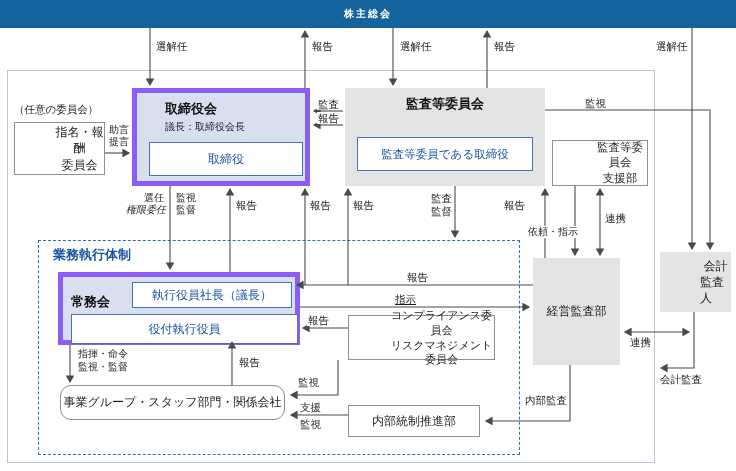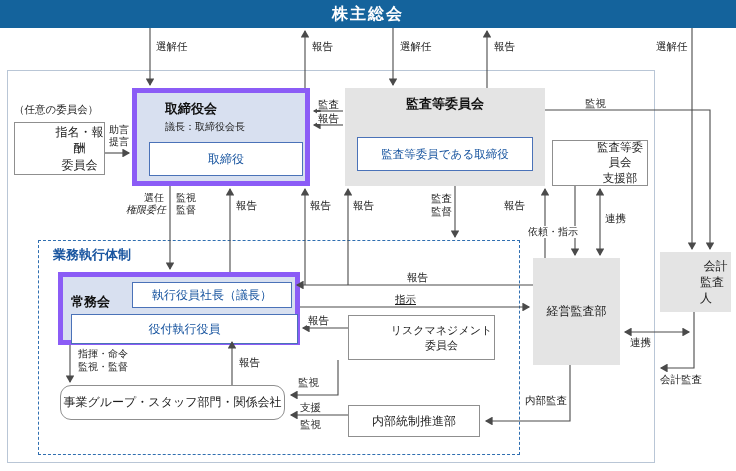--- a/index.html
+++ b/index.html
@@ -10,21 +10,21 @@
     --text-blue:#1a56a0;
     --line-color:#4a4a4a;
     --border-gray:#8f8f8f;
     --outer-border:#b9c6d6;
   }
   html,body{margin:0;padding:0;background:#fff;}
   body{font-family:"Liberation Sans","DejaVu Sans",sans-serif;color:#1c1c1c;}
   .canvas{position:relative;width:736px;height:471px;background:#fff;overflow:hidden;}
   .abs{position:absolute;}
   .topbar{left:0;top:0;width:736px;height:28px;background:var(--accent-blue);color:#fff;
-          display:flex;align-items:center;justify-content:center;font-size:16px;font-weight:bold;letter-spacing:2px;}
+          display:flex;align-items:center;justify-content:center;font-size:10px;font-weight:bold;letter-spacing:2px;}
   .outer{left:7px;top:70px;width:646px;height:391px;border:1px solid var(--outer-border);}
   .bluebox{background:var(--box-blue);border:5px solid #8b5cf6;box-sizing:border-box;}
   .graybox{background:var(--box-gray);box-sizing:border-box;}
   .wb-blue{background:#fff;border:1px solid var(--border-blue);color:var(--text-blue);
            display:flex;align-items:center;justify-content:center;font-size:12px;box-sizing:border-box;white-space:nowrap;}
   .wb-gray{background:#fff;border:1px solid var(--border-gray);
            display:flex;align-items:center;justify-content:center;font-size:12px;box-sizing:border-box;text-align:center;}
   .col{flex-direction:column;line-height:1.35;padding-left:40px;}
   .ttl{font-size:13px;font-weight:bold;color:#111;white-space:nowrap;}
   .sub{font-size:10px;color:#222;white-space:nowrap;}
@@ -84,20 +84,21 @@
 
   <div class="abs bluebox" style="left:58px;top:272px;width:242px;height:73px;">
     <div class="abs ttl" style="left:8px;top:16px;">常務会</div>
     <div class="abs wb-blue" style="left:69px;top:5px;width:160px;height:26px;">執行役員社長（議長）</div>
     <div class="abs wb-blue" style="left:8px;top:37px;width:227px;height:30px;">役付執行役員</div>
   </div>
 
   <div class="abs wb-gray" style="left:60px;top:385px;width:225px;height:35px;font-size:12px;border-radius:11px;">事業グループ・スタッフ部門・関係会社</div>
 
   <div class="abs wb-gray col" style="left:348px;top:315px;width:147px;height:45px;font-size:11px;">
+    <span>コンプライアンス委員会</span>
     <span>リスクマネジメント委員会</span>
   </div>
 
   <div class="abs wb-gray" style="left:348px;top:405px;width:132px;height:32px;">内部統制推進部</div>
 
   <svg id="diagram-svg" width="736" height="471" viewBox="0 0 736 471">
     <defs>
       <marker id="ah" viewBox="0 0 8 8" markerWidth="8" markerHeight="8" refX="6" refY="4" orient="auto">
           <path d="M0,0 L7,4 L0,8 Z"></path>
         </marker>

